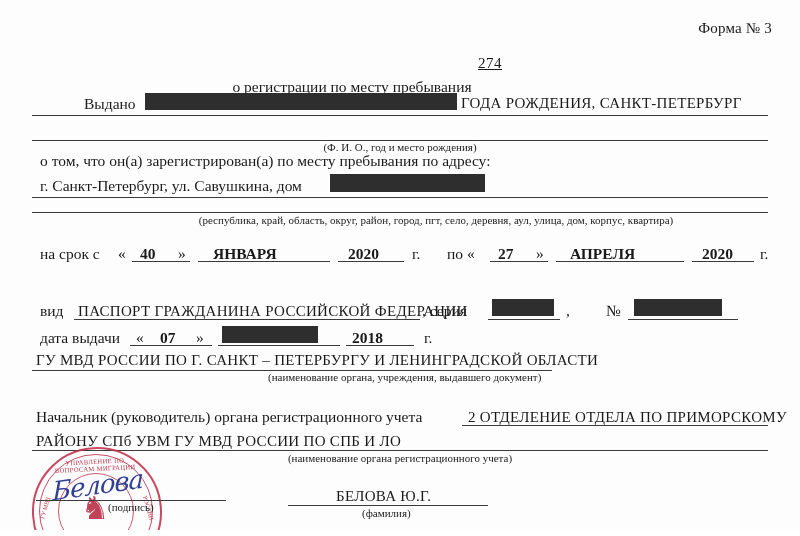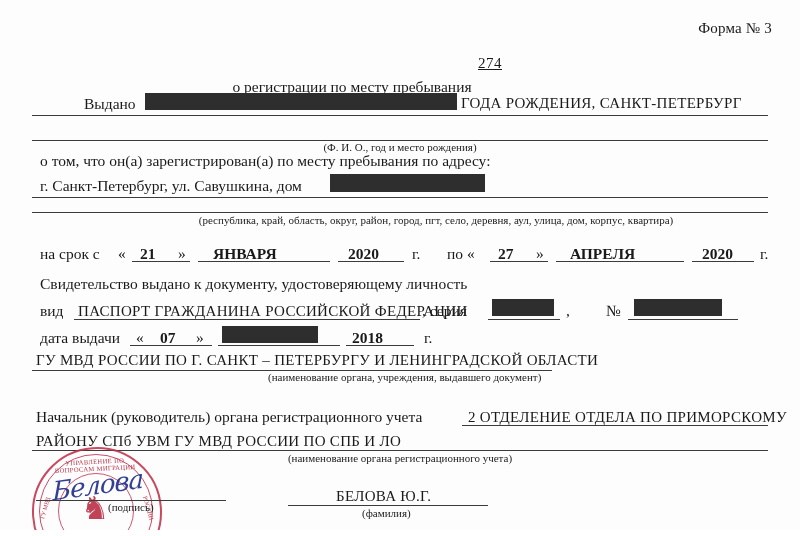--- a/index.html
+++ b/index.html
@@ -204,39 +204,38 @@
   <div class="lbl" style="top:152px; left:40px;">о том, что он(а) зарегистрирован(а) по месту пребывания по адресу:</div>
 
   <div class="lbl" style="top:177px; left:40px;">г. Санкт-Петербург, ул. Савушкина, дом</div>
   <div class="redact" style="left:330px; top:174px; width:155px; height:18px;"></div>
   <div class="rule" style="left:32px; top:197px; width:736px;"></div>
   <div class="rule" style="left:32px; top:212px; width:736px;"></div>
   <div class="center-cap" style="top:214px;padding-left:36px;">(республика, край, область, округ, район, город, пгт, село, деревня, аул, улица, дом, корпус, квартира)</div>
 
   <div class="lbl" style="top:245px; left:40px;">на срок с</div>
   <div class="lbl" style="top:245px; left:118px;">«</div>
-  <div class="lbl bold-val" style="top:245px; left:140px;">21</div>
+  <div class="lbl bold-val" style="top:245px; left:140px;">40</div>
   <div class="lbl" style="top:245px; left:178px;">»</div>
   <div class="rule" style="left:132px; top:261px; width:58px;"></div>
   <div class="lbl bold-val" style="top:245px; left:213px;">ЯНВАРЯ</div>
   <div class="rule" style="left:198px; top:261px; width:132px;"></div>
   <div class="lbl bold-val" style="top:245px; left:348px;">2020</div>
   <div class="rule" style="left:338px; top:261px; width:66px;"></div>
   <div class="lbl" style="top:245px; left:412px;">г.</div>
   <div class="lbl" style="top:245px; left:447px;">по «</div>
   <div class="lbl bold-val" style="top:245px; left:498px;">27</div>
   <div class="lbl" style="top:245px; left:536px;">»</div>
   <div class="rule" style="left:490px; top:261px; width:58px;"></div>
   <div class="lbl bold-val" style="top:245px; left:570px;">АПРЕЛЯ</div>
   <div class="rule" style="left:556px; top:261px; width:128px;"></div>
   <div class="lbl bold-val" style="top:245px; left:702px;">2020</div>
   <div class="rule" style="left:692px; top:261px; width:62px;"></div>
   <div class="lbl" style="top:245px; left:760px;">г.</div>
 
-  <div class="lbl" style="top:275px; left:40px;">Свидетельство выдано к документу, удостоверяющему личность</div>
 
   <div class="lbl" style="top:302px; left:40px;">вид</div>
   <div class="underline-text" style="top:303px; left:78px;">ПАСПОРТ ГРАЖДАНИНА РОССИЙСКОЙ ФЕДЕРАЦИИ</div>
   <div class="rule" style="left:74px; top:319px; width:346px;"></div>
   <div class="lbl" style="top:302px; left:422px;">, серия</div>
   <div class="redact" style="left:492px; top:299px; width:62px; height:17px;"></div>
   <div class="rule" style="left:488px; top:319px; width:72px;"></div>
   <div class="lbl" style="top:302px; left:566px;">,</div>
   <div class="lbl" style="top:302px; left:606px;">№</div>
   <div class="redact" style="left:634px; top:299px; width:88px; height:17px;"></div>

